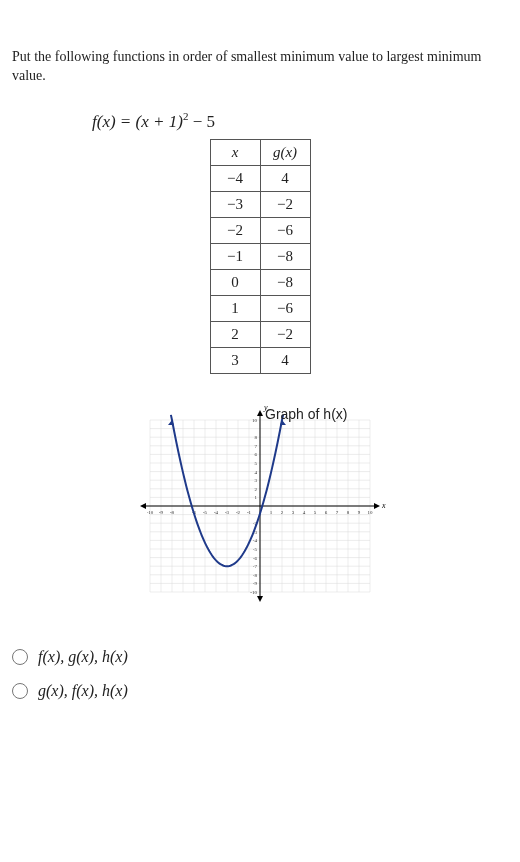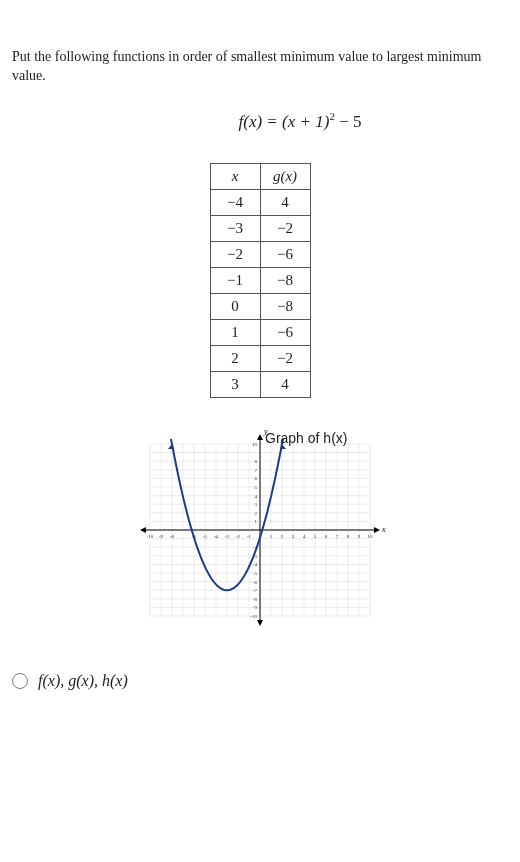--- a/index.html
+++ b/index.html
@@ -6,21 +6,21 @@
   body {
     margin: 0;
     padding: 12px;
     font-family: Georgia, 'Times New Roman', serif;
     font-size: 14px;
     color: #222;
     background: #fff;
     width: 520px;
   }
   .prompt { margin-bottom: 24px; line-height: 1.35; margin-top: 36px; }
-  .eq-block { text-align:center; padding-left:80px; margin-bottom: 32px; font-family:'Times New Roman', serif; font-size:17px; font-style: italic; }
+  .eq-block { text-align:left; padding-left:80px; margin-bottom: 8px; font-family:'Times New Roman', serif; font-size:17px; font-style: italic; }
   .eq-block .num { font-style: normal; }
   .sup { font-size: 11px; vertical-align: super; font-style: normal; }
   .table-wrap { display:flex; justify-content:center; margin-bottom: 30px; }
   table.gx { border-collapse: collapse; font-family:'Times New Roman', serif; font-size:15px; }
   table.gx td { border:1px solid #555; width:50px; height:26px; text-align:center; padding:3px 6px; }
   table.gx td.head { font-style: italic; }
   .chart-wrap { display:flex; justify-content:center; margin-bottom: 30px; }
   .chart-rel { position:relative; }
   .chart-label { position:absolute; left:135px; top:2px; font-family:Liberation Sans, sans-serif; font-size:14px; }
   .choices { margin-top: 32px; }
@@ -175,13 +175,17 @@
         <polygon points="152,16 150,21 156,21" fill="#1f3a8a"></polygon>
       </svg>
   </div>
 </div>
 
 <div class="choices">
   <label class="choice">
       <input type="radio" name="ans" style="">
       <span>f(x),  g(x),  h(x)</span>
     </label>
+  <label class="choice">
+      <input type="radio" name="ans" style="">
+      <span>g(x),  f(x),  h(x)</span>
+    </label>
 </div>
 
 </body></html>

